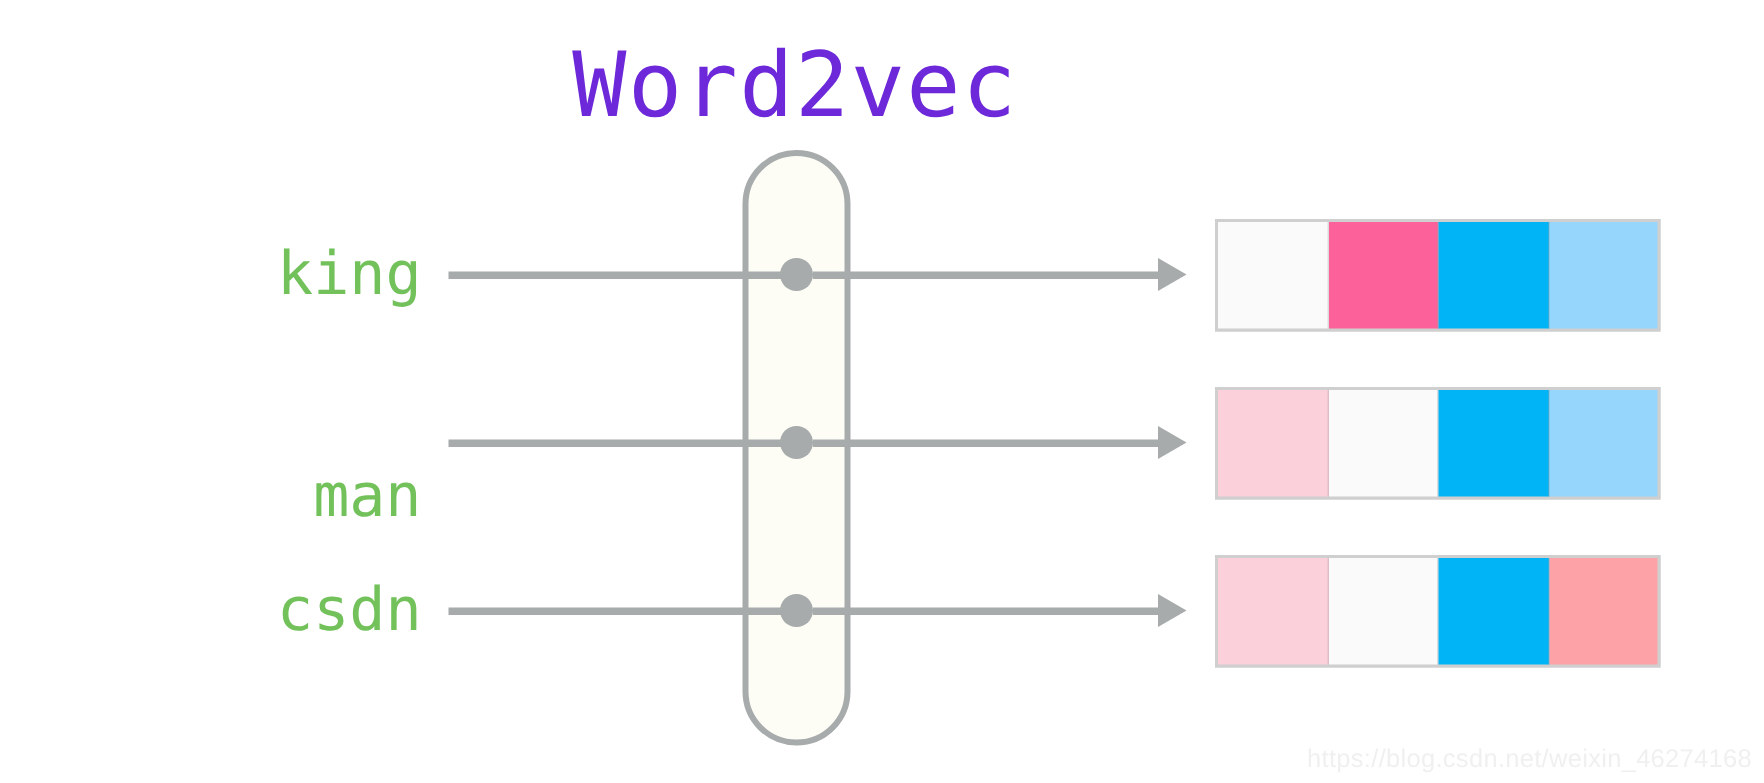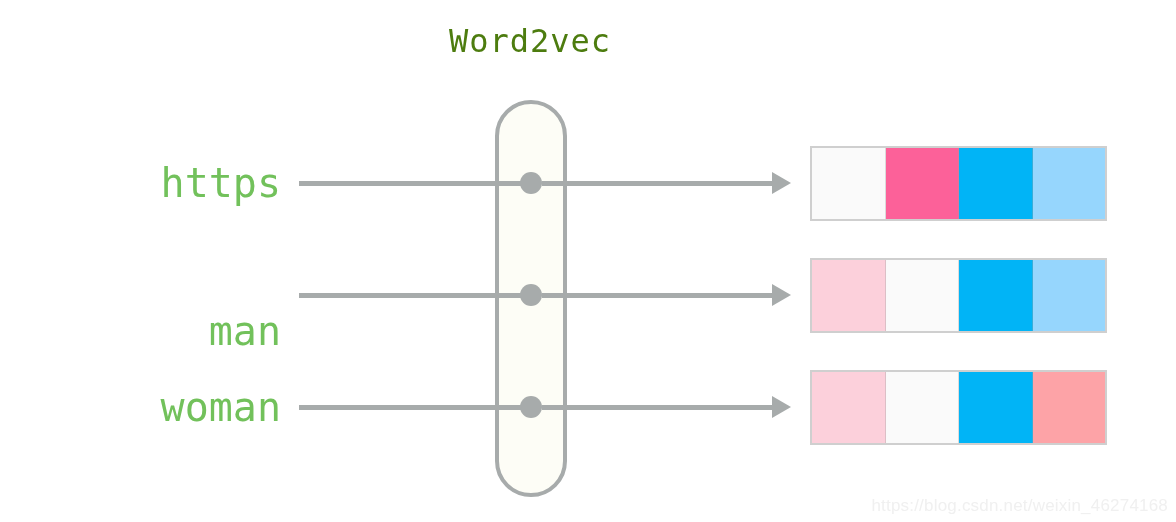--- a/index.html
+++ b/index.html
@@ -20,23 +20,23 @@
   }
 
   
   .title {
     position: absolute;
     left: 0;
     top: 22px;
     width: 1060px;
     text-align: center;
     font-family: "DejaVu Sans Mono", "Liberation Mono", monospace;
-    font-size: 32px;
+    font-size: 60px;
     letter-spacing: 1px;
-    color: #4d7c0f;
+    color: #6d28d9;
     white-space: nowrap;
   }
 
   
   .word-label {
     position: absolute;
     right: 895px;           
     font-family: "DejaVu Sans Mono", "Liberation Mono", monospace;
     font-size: 40px;
     color: #72c15b;
@@ -122,21 +122,21 @@
 </style>
 </head>
 <body>
 
 <div id="canvas">
 
   <div class="title">Word2vec</div>
 
   <div class="capsule"></div>
 
-  <div class="word-label" style="top:163px;">https</div>
+  <div class="word-label" style="top:163px;">king</div>
   <div class="line-left" style="left:299px; top:181px; width:230px;"></div>
   <div class="node-dot" style="left:520px; top:172px;"></div>
   <div class="line-right" style="left:542px; top:181px; width:232px;"></div>
   <div class="arrow-head" style="left:772px; top:172px;"></div>
   <div class="bar" style="top:146px;">
     <div class="cell" style="background:#fafafa;"></div>
     <div class="cell" style="background:#fc6199;"></div>
     <div class="cell" style="background:#01b4f6;"></div>
     <div class="cell" style="background:#96d6fd;"></div>
   </div>
@@ -146,21 +146,21 @@
   <div class="node-dot" style="left:520px; top:284px;"></div>
   <div class="line-right" style="left:542px; top:293px; width:232px;"></div>
   <div class="arrow-head" style="left:772px; top:284px;"></div>
   <div class="bar" style="top:258px;">
     <div class="cell" style="background:#fcd0db;"></div>
     <div class="cell" style="background:#fafafa;"></div>
     <div class="cell" style="background:#01b4f6;"></div>
     <div class="cell" style="background:#96d6fd;"></div>
   </div>
 
-  <div class="word-label" style="top:387px;">woman</div>
+  <div class="word-label" style="top:387px;">csdn</div>
   <div class="line-left" style="left:299px; top:405px; width:230px;"></div>
   <div class="node-dot" style="left:520px; top:396px;"></div>
   <div class="line-right" style="left:542px; top:405px; width:232px;"></div>
   <div class="arrow-head" style="left:772px; top:396px;"></div>
   <div class="bar" style="top:370px;">
     <div class="cell" style="background:#fcd0db;"></div>
     <div class="cell" style="background:#fafafa;"></div>
     <div class="cell" style="background:#01b4f6;"></div>
     <div class="cell" style="background:#fda3a7;"></div>
   </div>

